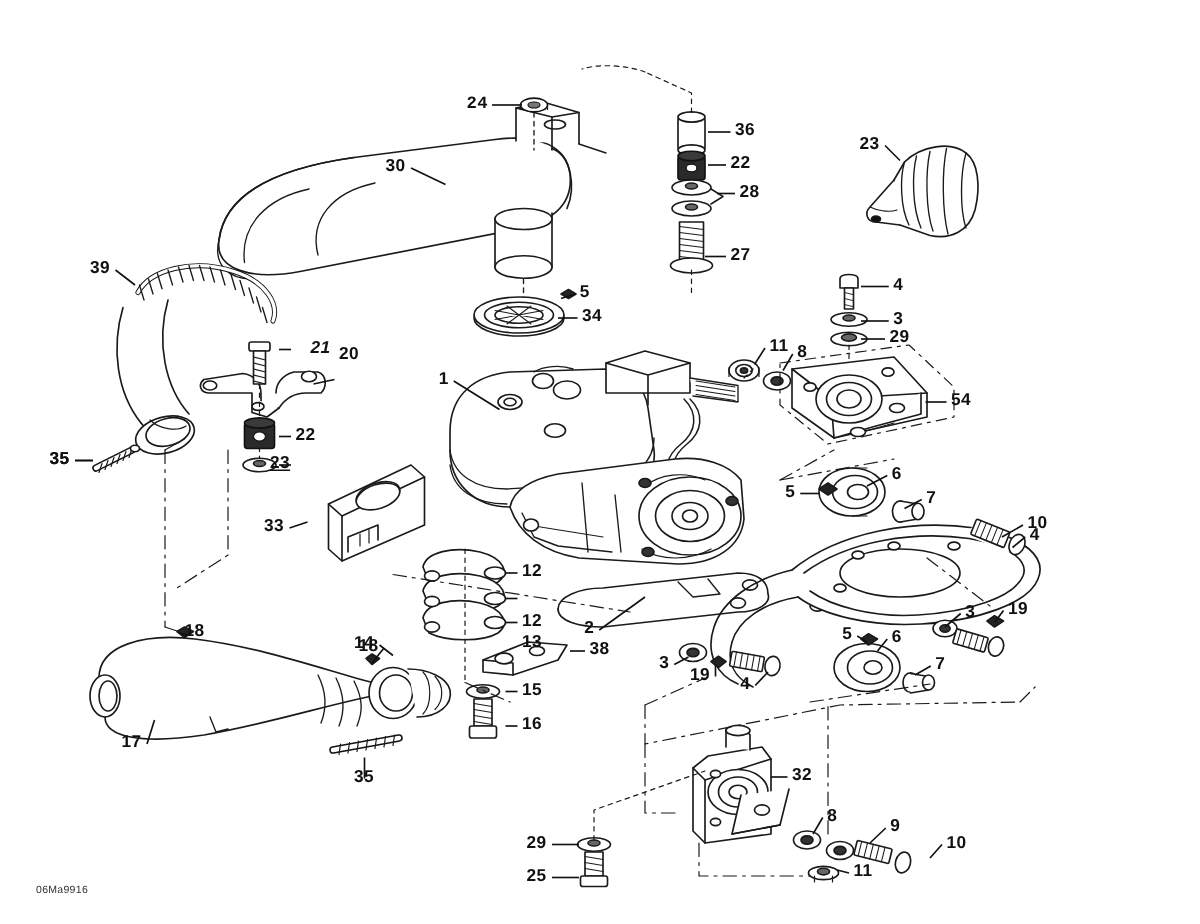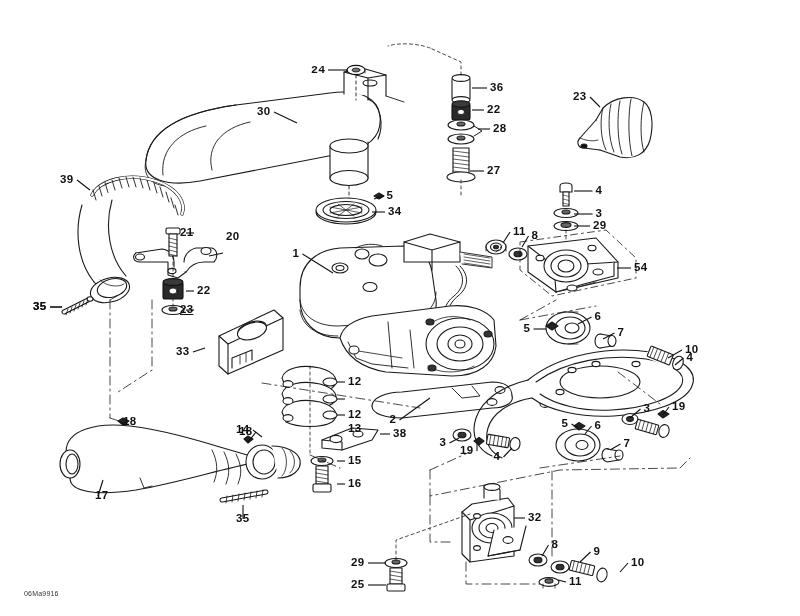--- a/index.html
+++ b/index.html
@@ -572,25 +572,25 @@
       <div class="lbl" style="left: 617.5px; top: 326px;">7</div>
       <div class="lbl" style="left: 531.5px; top: 229px;">8</div>
       <div class="lbl" style="left: 593.5px; top: 545px;">9</div>
       <div class="lbl" style="left: 685px; top: 343px;">10</div>
       <div class="lbl" style="left: 513px; top: 225px;">11</div>
       <div class="lbl" style="left: 348px; top: 375px;">12</div>
       <div class="lbl" style="left: 348px; top: 378px; margin-top: 44px;">13</div>
       <div class="lbl" style="left: 236px; top: 423px;">14</div>
       <div class="lbl" style="left: 348px; top: 454px;">15</div>
       <div class="lbl" style="left: 348px; top: 477px; text-align: center;">16</div>
-      <div class="lbl" style="left: 81px; top: 489px; margin-left: 14px;">17</div>
+      <div class="lbl" style="left: 81px; top: 489px;">17</div>
       <div class="lbl" style="left: 123px; top: 415px;">18</div>
       <div class="lbl" style="left: 460px; top: 444px;">19</div>
       <div class="lbl" style="left: 226px; top: 230px;">20</div>
-      <div class="lbl" style="left: 180px; top: 226px;">21</div>
+      <div class="lbl" style="left: 207px; top: 226px; font-style: italic;">21</div>
       <div class="lbl" style="left: 197px; top: 284px;">22</div>
       <div class="lbl" style="left: 180px; top: 303px; text-decoration: underline;">23</div>
       <div class="lbl" style="left: 311px; top: 63px; font-family: Liberation Mono, monospace;">24</div>
       <div class="lbl" style="left: 351px; top: 578px;">25</div>
       <div class="lbl" style="left: 573px; top: 90px;">23</div>
       <div class="lbl" style="left: 487px; top: 164px;">27</div>
       <div class="lbl" style="left: 493px; top: 122px;">28</div>
       <div class="lbl" style="left: 351px; top: 556px;">29</div>
       <div class="lbl" style="left: 257px; top: 105px;">30</div>
       <div class="lbl" style="left: 634px; top: 261px;">54</div>

